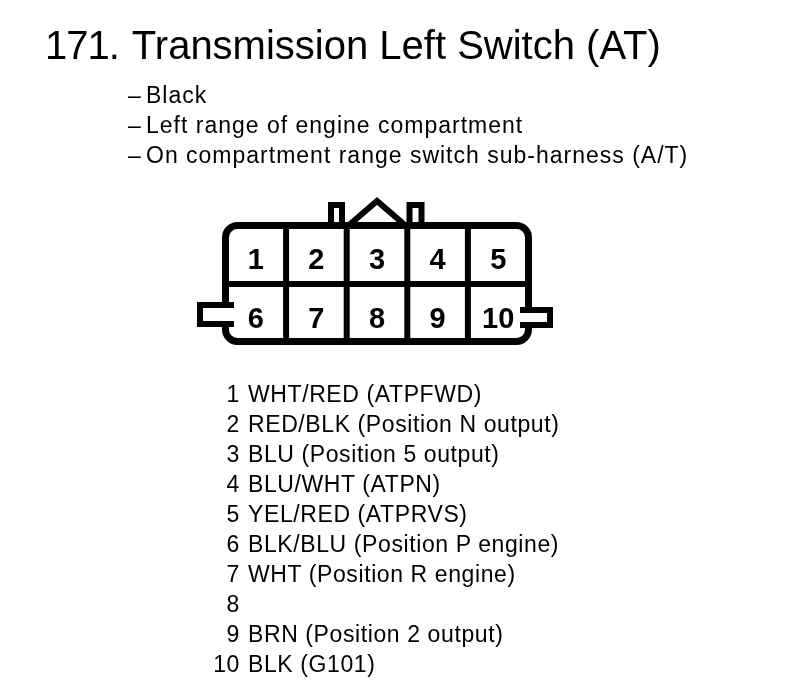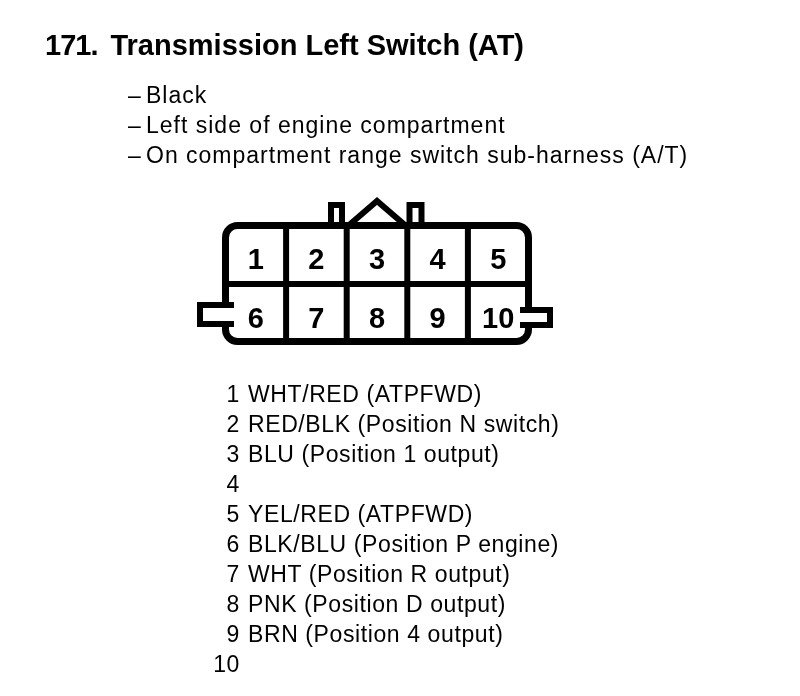--- a/index.html
+++ b/index.html
@@ -2,21 +2,21 @@
 <html><head>
 <meta charset="utf-8">
 <style>
   html,body{margin:0;padding:0;background:#fff;}
   .page{
     position:relative;width:800px;height:696px;background:#ffffff;
     font-family:"Liberation Sans",sans-serif;color:#000;overflow:hidden;
   }
   .title-row{
     position:absolute;left:45px;top:26px;display:flex;
-    font-weight:bold;font-size:29px;line-height:39px;white-space:nowrap;
+    font-weight:normal;font-size:40px;line-height:39px;white-space:nowrap;
   }
   .title-row .num{margin-right:13px;letter-spacing:-1px;}
   .notes{position:absolute;left:128px;top:80px;font-size:23px;line-height:30px;letter-spacing:1px;}
   .note-row{display:flex;white-space:nowrap;}
   .note-row .dash{width:18px;flex:0 0 18px;}
   .connector{position:absolute;left:190px;top:190px;}
   .cell-num{font-family:"Liberation Sans",sans-serif;font-size:29px;font-weight:bold;fill:#000;}
   .pins{position:absolute;left:190px;top:379px;font-size:23px;line-height:30px;letter-spacing:0.6px;}
   .pin-row{display:flex;white-space:nowrap;}
   .pin-num{width:50px;flex:0 0 50px;text-align:right;margin-right:8px;}
@@ -31,21 +31,21 @@
     <span class="ttl">Transmission Left Switch (AT)</span>
   </div>
 
   <div class="notes">
     <div class="note-row">
       <span class="dash">–</span>
       <span>Black</span>
     </div>
     <div class="note-row">
       <span class="dash">–</span>
-      <span>Left side of engine compartment</span>
+      <span>Left range of engine compartment</span>
     </div>
     <div class="note-row">
       <span class="dash">–</span>
       <span>On compartment range switch sub-harness (A/T)</span>
     </div>
   </div>
 
   <svg class="connector" width="372" height="168" viewBox="0 0 372 168">
 
     <rect x="141" y="15" width="11" height="24" fill="#fff" stroke="#000" stroke-width="6"></rect>
@@ -79,47 +79,48 @@
     <text class="cell-num" x="308.2" y="128" text-anchor="middle" dominant-baseline="central">10</text>
   </svg>
 
   <div class="pins">
     <div class="pin-row">
       <span class="pin-num">1</span>
       <span class="pin-label">WHT/RED (ATPFWD)</span>
     </div>
     <div class="pin-row">
       <span class="pin-num">2</span>
-      <span class="pin-label">RED/BLK (Position N switch)</span>
+      <span class="pin-label">RED/BLK (Position N output)</span>
     </div>
     <div class="pin-row">
       <span class="pin-num">3</span>
-      <span class="pin-label">BLU (Position 1 output)</span>
+      <span class="pin-label">BLU (Position 5 output)</span>
     </div>
     <div class="pin-row">
       <span class="pin-num">4</span>
+      <span class="pin-label">BLU/WHT (ATPN)</span>
     </div>
     <div class="pin-row">
       <span class="pin-num">5</span>
-      <span class="pin-label">YEL/RED (ATPFWD)</span>
+      <span class="pin-label">YEL/RED (ATPRVS)</span>
     </div>
     <div class="pin-row">
       <span class="pin-num">6</span>
       <span class="pin-label">BLK/BLU (Position P engine)</span>
     </div>
     <div class="pin-row">
       <span class="pin-num">7</span>
-      <span class="pin-label">WHT (Position R output)</span>
+      <span class="pin-label">WHT (Position R engine)</span>
     </div>
     <div class="pin-row">
       <span class="pin-num">8</span>
-      <span class="pin-label">PNK (Position D output)</span>
     </div>
     <div class="pin-row">
       <span class="pin-num">9</span>
-      <span class="pin-label">BRN (Position 4 output)</span>
+      <span class="pin-label">BRN (Position 2 output)</span>
     </div>
     <div class="pin-row">
       <span class="pin-num">10</span>
+      <span class="pin-label">BLK (G101)</span>
     </div>
   </div>
 
 </div>
 
 </body></html>

